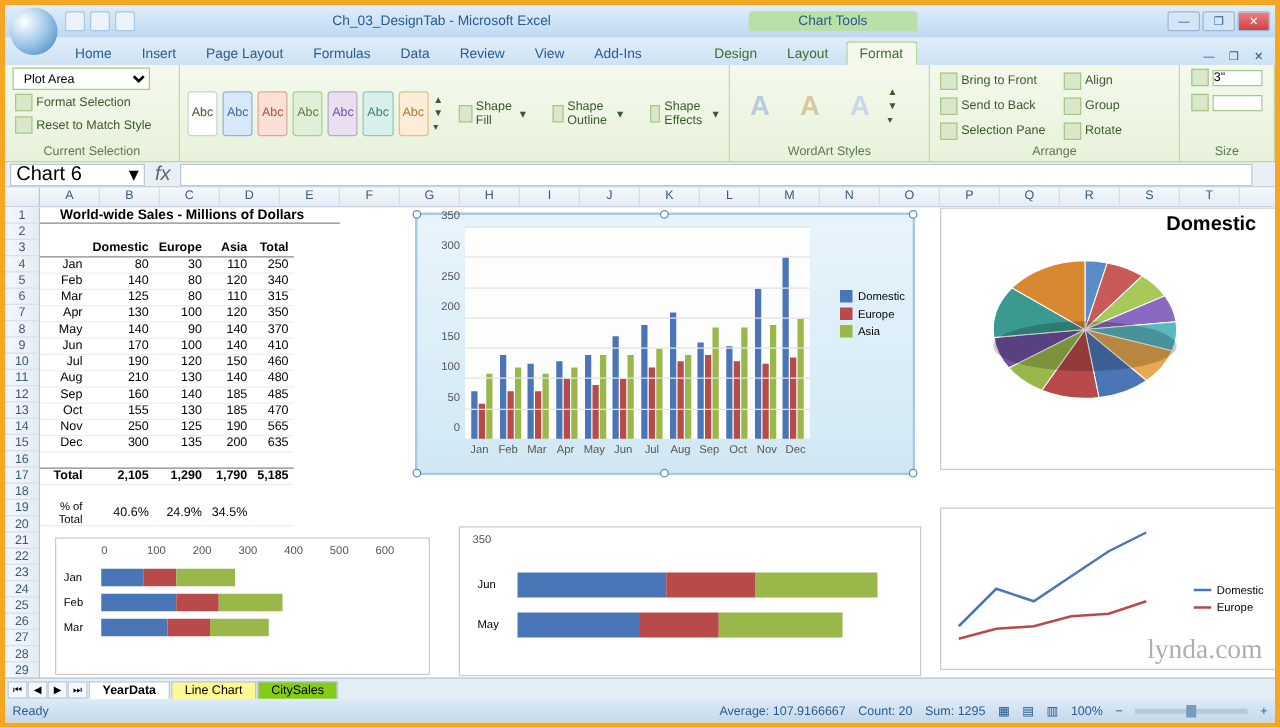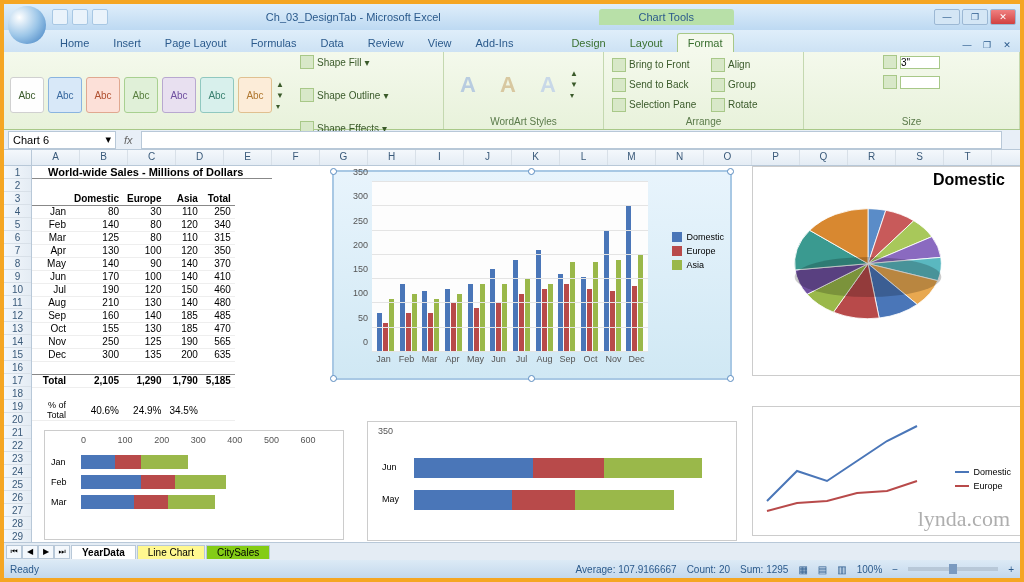--- a/index.html
+++ b/index.html
@@ -35,21 +35,21 @@
 .shape-style { width: 34px; height: 36px; background: #fefefe; border: 1px solid #d0d0d0; border-radius: 3px; display: flex; align-items: center; justify-content: center; font-size: 10px; }
 .ss-blue { background: #d8e8f8; border-color: #8ab4e0; color: #3a6aa0; }
 .ss-red { background: #fce0d8; border-color: #e0a890; color: #b05030; }
 .ss-green { background: #e0f0d8; border-color: #a8d090; color: #5a8040; }
 .ss-purple { background: #e8e0f0; border-color: #b8a8d0; color: #7050a0; }
 .ss-teal { background: #d8f0ec; border-color: #90c8c0; color: #3a8070; }
 .ss-orange { background: #fcecd8; border-color: #e0c090; color: #b07830; }
 .wordart { width: 36px; height: 40px; display: flex; align-items: center; justify-content: center; font-size: 22px; color: #b8cce0; font-weight: bold; }
 
 
-.formula-row { height: 20px; background: #e8eff7; border-bottom: 1px solid #b8c8d8; display: flex; align-items: center; font-size: 11px; }
+.formula-row { height: 20px; background: #e8eff7; border-bottom: 1px solid #b8c8d8; display: flex; align-items: center; font-size: 16px; }
 .name-box { width: 108px; height: 18px; background: #fff; border: 1px solid #b8c8d8; margin-left: 4px; padding: 0 4px; display: flex; align-items: center; justify-content: space-between; }
 .fx-label { margin: 0 8px; font-style: italic; color: #666; }
 .formula-input { flex: 1; height: 18px; background: #fff; border: 1px solid #b8c8d8; margin-right: 18px; }
 
 
 .col-headers { height: 16px; background: linear-gradient(#f4f8fc, #e4ecf4); border-bottom: 1px solid #b8c8d8; display: flex; font-size: 10px; color: #3a5a7a; }
 .row-head-corner { width: 28px; border-right: 1px solid #b8c8d8; }
 .col-head { width: 48px; text-align: center; border-right: 1px solid #d8e0e8; padding-top: 1px; }
 
 
@@ -158,35 +158,49 @@
   <div class="menu-tab ctx">Layout</div>
   <div class="menu-tab ctx active">Format</div>
   <div class="doc-win-btns">
     <div class="doc-win-btn">—</div>
     <div class="doc-win-btn">❐</div>
     <div class="doc-win-btn">✕</div>
   </div>
 </div>
 
 <div class="ribbon">
+  <div class="ribbon-group" style="width:140px">
+    <div class="ribbon-group-body" style="flex-direction:column;align-items:flex-start;gap:2px">
+      <select class="plot-select"><option>Plot Area</option></select>
+      <div class="ribbon-item">
+          <div class="ribbon-icon"></div>
+          <span>Format Selection</span>
+        </div>
+      <div class="ribbon-item">
+          <div class="ribbon-icon"></div>
+          <span>Reset to Match Style</span>
+        </div>
+    </div>
+    <div class="ribbon-group-label">Current Selection</div>
+  </div>
   <div class="ribbon-group" style="width:440px">
     <div class="ribbon-group-body">
       <div class="shape-style">Abc</div>
       <div class="shape-style ss-blue">Abc</div>
       <div class="shape-style ss-red">Abc</div>
       <div class="shape-style ss-green">Abc</div>
       <div class="shape-style ss-purple">Abc</div>
       <div class="shape-style ss-teal">Abc</div>
       <div class="shape-style ss-orange">Abc</div>
       <div style="width:12px;display:flex;flex-direction:column;gap:2px">
         <div style="font-size:8px">▲</div>
         <div style="font-size:8px">▼</div>
         <div style="font-size:8px">▾</div>
       </div>
-      <div style="display:flex;flex-direction:column;gap:17px;margin-left:6px">
+      <div style="display:flex;gap:17px;margin-left:6px">
         <div class="ribbon-item"><div class="ribbon-icon"></div><span>Shape Fill</span> ▾</div>
         <div class="ribbon-item"><div class="ribbon-icon"></div><span>Shape Outline</span> ▾</div>
         <div class="ribbon-item"><div class="ribbon-icon"></div><span>Shape Effects</span> ▾</div>
       </div>
     </div>
   </div>
   <div class="ribbon-group" style="width:160px">
     <div class="ribbon-group-body">
       <div class="wordart">A</div>
       <div class="wordart" style="color:#d8c8a0">A</div>

